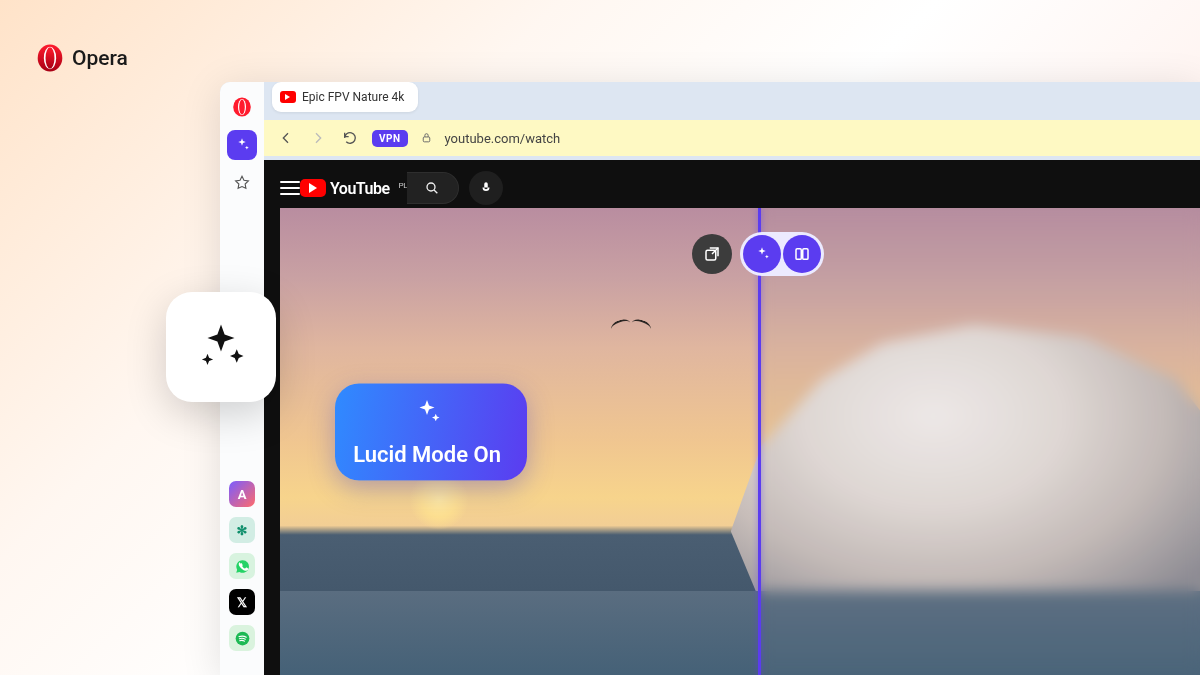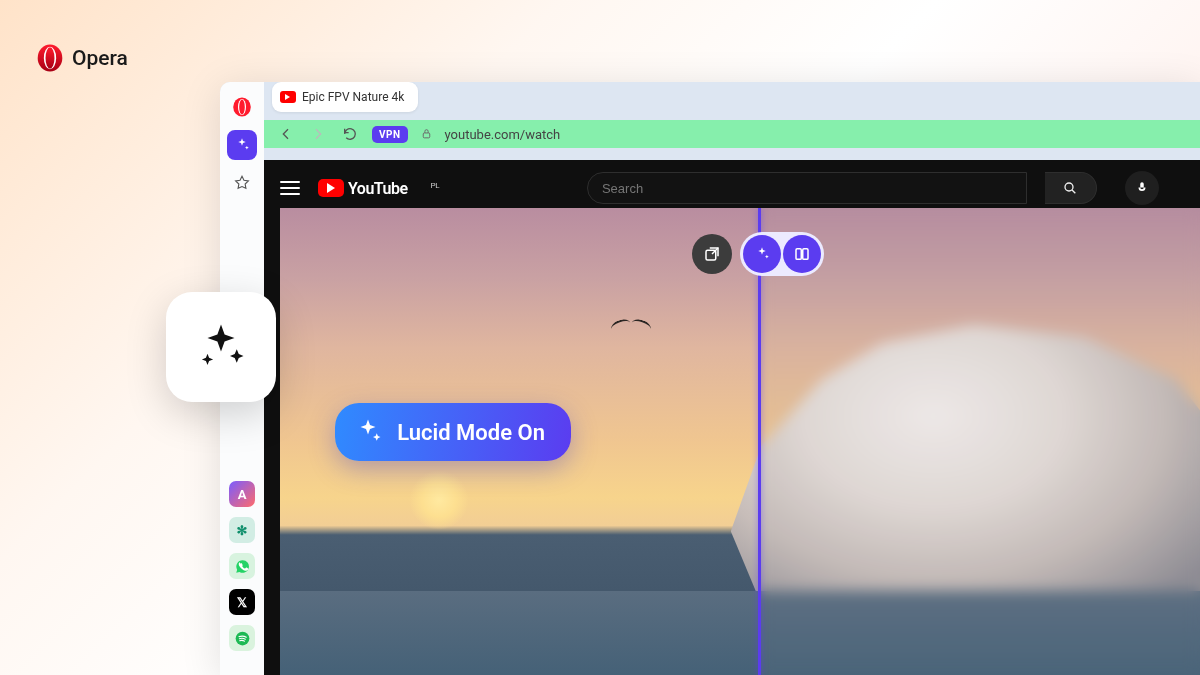--- a/index.html
+++ b/index.html
@@ -29,40 +29,40 @@
   .app-x { background: #000; color: #fff; }
   .app-spotify { background: #daf3de; color: #1db954; }
 
   
   .tabstrip { position: absolute; left: 44px; top: 0; right: 0; height: 38px; background: #dde6f2; display: flex; align-items: flex-start; padding-left: 8px; }
   .tab { background: #fff; height: 30px; border-radius: 9px; padding: 0 14px 0 8px; display: flex; align-items: center; gap: 6px; font-size: 12px; color: #333; box-shadow: 0 1px 3px rgba(0,0,0,0.08); cursor: pointer; }
   .tab .yt-mark { width: 16px; height: 12px; background: #ff0000; border-radius: 3px; position: relative; }
   .tab .yt-mark::after { content: ""; position: absolute; left: 5px; top: 2.5px; border-left: 5px solid #fff; border-top: 3.5px solid transparent; border-bottom: 3.5px solid transparent; }
 
   
-  .addrbar { position: absolute; left: 44px; top: 38px; right: 0; height: 28px; background: #86efac; display: flex; align-items: center; padding: 0 12px; gap: 12px; }
+  .addrbar { position: absolute; left: 44px; top: 38px; right: 0; height: 36px; background: #fef9c3; display: flex; align-items: center; padding: 0 12px; gap: 12px; }
   .nav-btn { width: 20px; height: 20px; display: flex; align-items: center; justify-content: center; color: #555; cursor: pointer; }
   .nav-btn svg { width: 16px; height: 16px; stroke: currentColor; fill: none; stroke-width: 2; }
   .nav-btn.disabled { color: #bbb; }
   .vpn-badge { background: #5b3cf0; color: #fff; font-size: 10px; font-weight: 700; padding: 3px 7px; border-radius: 5px; letter-spacing: 0.5px; }
   .lock { color: #6a6a6a; }
   .lock svg { width: 13px; height: 13px; stroke: currentColor; fill: none; stroke-width: 1.8; }
   .url { font-size: 13px; color: #444; text-align: center; }
 
   
   .content { position: absolute; left: 44px; top: 78px; right: 0; bottom: 0; background: #0f0f0f; }
 
   
-  .yt-header { height: 56px; display: flex; align-items: center; padding: 0 16px; gap: 18px; }
+  .yt-header { height: 56px; display: flex; align-items: center; padding: 0 16px; }
   .yt-burger { width: 20px; height: 14px; display: flex; flex-direction: column; justify-content: space-between; cursor: pointer; }
   .yt-burger div { height: 2px; background: #fff; border-radius: 1px; }
   .yt-logo { display: flex; align-items: center; gap: 2px; color: #fff; font-weight: 600; font-size: 16px; letter-spacing: -0.5px; }
   .yt-logo .mark { width: 26px; height: 18px; background: #ff0000; border-radius: 5px; position: relative; margin-right: 2px; }
   .yt-logo .mark::after { content: ""; position: absolute; left: 9px; top: 4px; border-left: 8px solid #fff; border-top: 5px solid transparent; border-bottom: 5px solid transparent; }
-  .yt-logo sup { font-size: 8px; font-weight: 400; margin-left: 21px; margin-top: -6px; color: #ccc; }
+  .yt-logo sup { font-size: 8px; font-weight: 400; margin-left: 7px; margin-top: -6px; color: #ccc; }
   .yt-search { margin-left: 130px; flex: 0 0 440px; height: 32px; background: #121212; border: 1px solid #2e2e2e; border-radius: 16px 0 0 16px; display: flex; align-items: center; padding: 0 14px; }
   .yt-search input { background: transparent; border: none; outline: none; color: #aaa; font-size: 13px; width: 100%; }
   .yt-search-btn { width: 52px; height: 32px; background: #222; border: 1px solid #2e2e2e; border-left: none; border-radius: 0 16px 16px 0; display: flex; align-items: center; justify-content: center; cursor: pointer; }
   .yt-search-btn svg { width: 16px; height: 16px; stroke: #eee; fill: none; stroke-width: 2; }
   .yt-mic { width: 34px; height: 34px; background: #1f1f1f; border-radius: 50%; display: flex; align-items: center; justify-content: center; margin-left: 10px; cursor: pointer; }
   .yt-mic svg { width: 14px; height: 14px; fill: #fff; }
 
   
   .video { position: absolute; left: 16px; top: 48px; right: 0; bottom: 0; overflow: hidden; }
   .scene { position: absolute; inset: 0; }
@@ -82,21 +82,21 @@
   .cluster { position: absolute; top: 24px; left: 52%; transform: translateX(-50%); display: flex; align-items: center; gap: 8px; }
   .cbtn { width: 40px; height: 40px; border-radius: 50%; display: flex; align-items: center; justify-content: center; cursor: pointer; }
   .cbtn.dark { background: #3c3c3c; }
   .cbtn.dark svg { width: 18px; height: 18px; stroke: #fff; fill: none; stroke-width: 2; }
   .pill { display: flex; border-radius: 22px; background: #eceaff; padding: 3px; }
   .pill .cbtn { background: #5b3cf0; width: 38px; height: 38px; }
   .pill .cbtn + .cbtn { margin-left: 2px; }
   .pill svg { width: 18px; height: 18px; }
 
   
-  .mode-pill { position: absolute; top: 48%; transform: translateY(-50%); display: flex; align-items: center; gap: 14px; padding: 14px 26px 14px 18px; border-radius: 24px; font-size: 22px; font-weight: 600; color: #fff; }
+  .mode-pill { position: absolute; top: 48%; transform: translateY(-50%); display: flex; align-items: center; gap: 14px; padding: 14px 26px 14px 18px; border-radius: 24px; font-size: 22px; font-weight: 600; color: #fff; flex-direction: column; }
   .mode-on { left: 6%; background: linear-gradient(100deg, #2f8bff 0%, #5b3cf0 100%); box-shadow: 0 8px 26px rgba(60,60,200,0.35); }
   .mode-off { right: 5%; background: rgba(130,130,135,0.72); backdrop-filter: blur(4px); }
   .mode-pill .spark { width: 30px; height: 30px; }
 
   
   .float-card { position: absolute; top: 292px; left: 166px; width: 110px; height: 110px; background: #fff; border-radius: 26px; box-shadow: 0 12px 40px rgba(0,0,0,0.18); display: flex; align-items: center; justify-content: center; z-index: 20; }
   .float-card svg { width: 54px; height: 54px; }
 
   
   .sparkle-path { fill: currentColor; }
@@ -199,23 +199,20 @@
     <div class="yt-header">
       <div class="yt-burger">
           <div></div>
           <div></div>
           <div></div>
         </div>
       <div class="yt-logo">
         <div class="mark"></div>
         <span>YouTube</span>
         <sup>PL</sup>
-      </div>
-      <div class="yt-search">
-        <input placeholder="Search" style="">
       </div>
       <div class="yt-search-btn">
         <svg viewBox="0 0 24 24">
             <circle cx="10.5" cy="10.5" r="6"></circle>
             <path d="M20 20l-5-5"></path>
           </svg>
       </div>
       <div class="yt-mic">
         <svg viewBox="0 0 24 24">
             <path d="M12 2a3 3 0 0 1 3 3v6a3 3 0 0 1-6 0V5a3 3 0 0 1 3-3zM6 11a6 6 0 0 0 12 0M12 17v4"></path>

